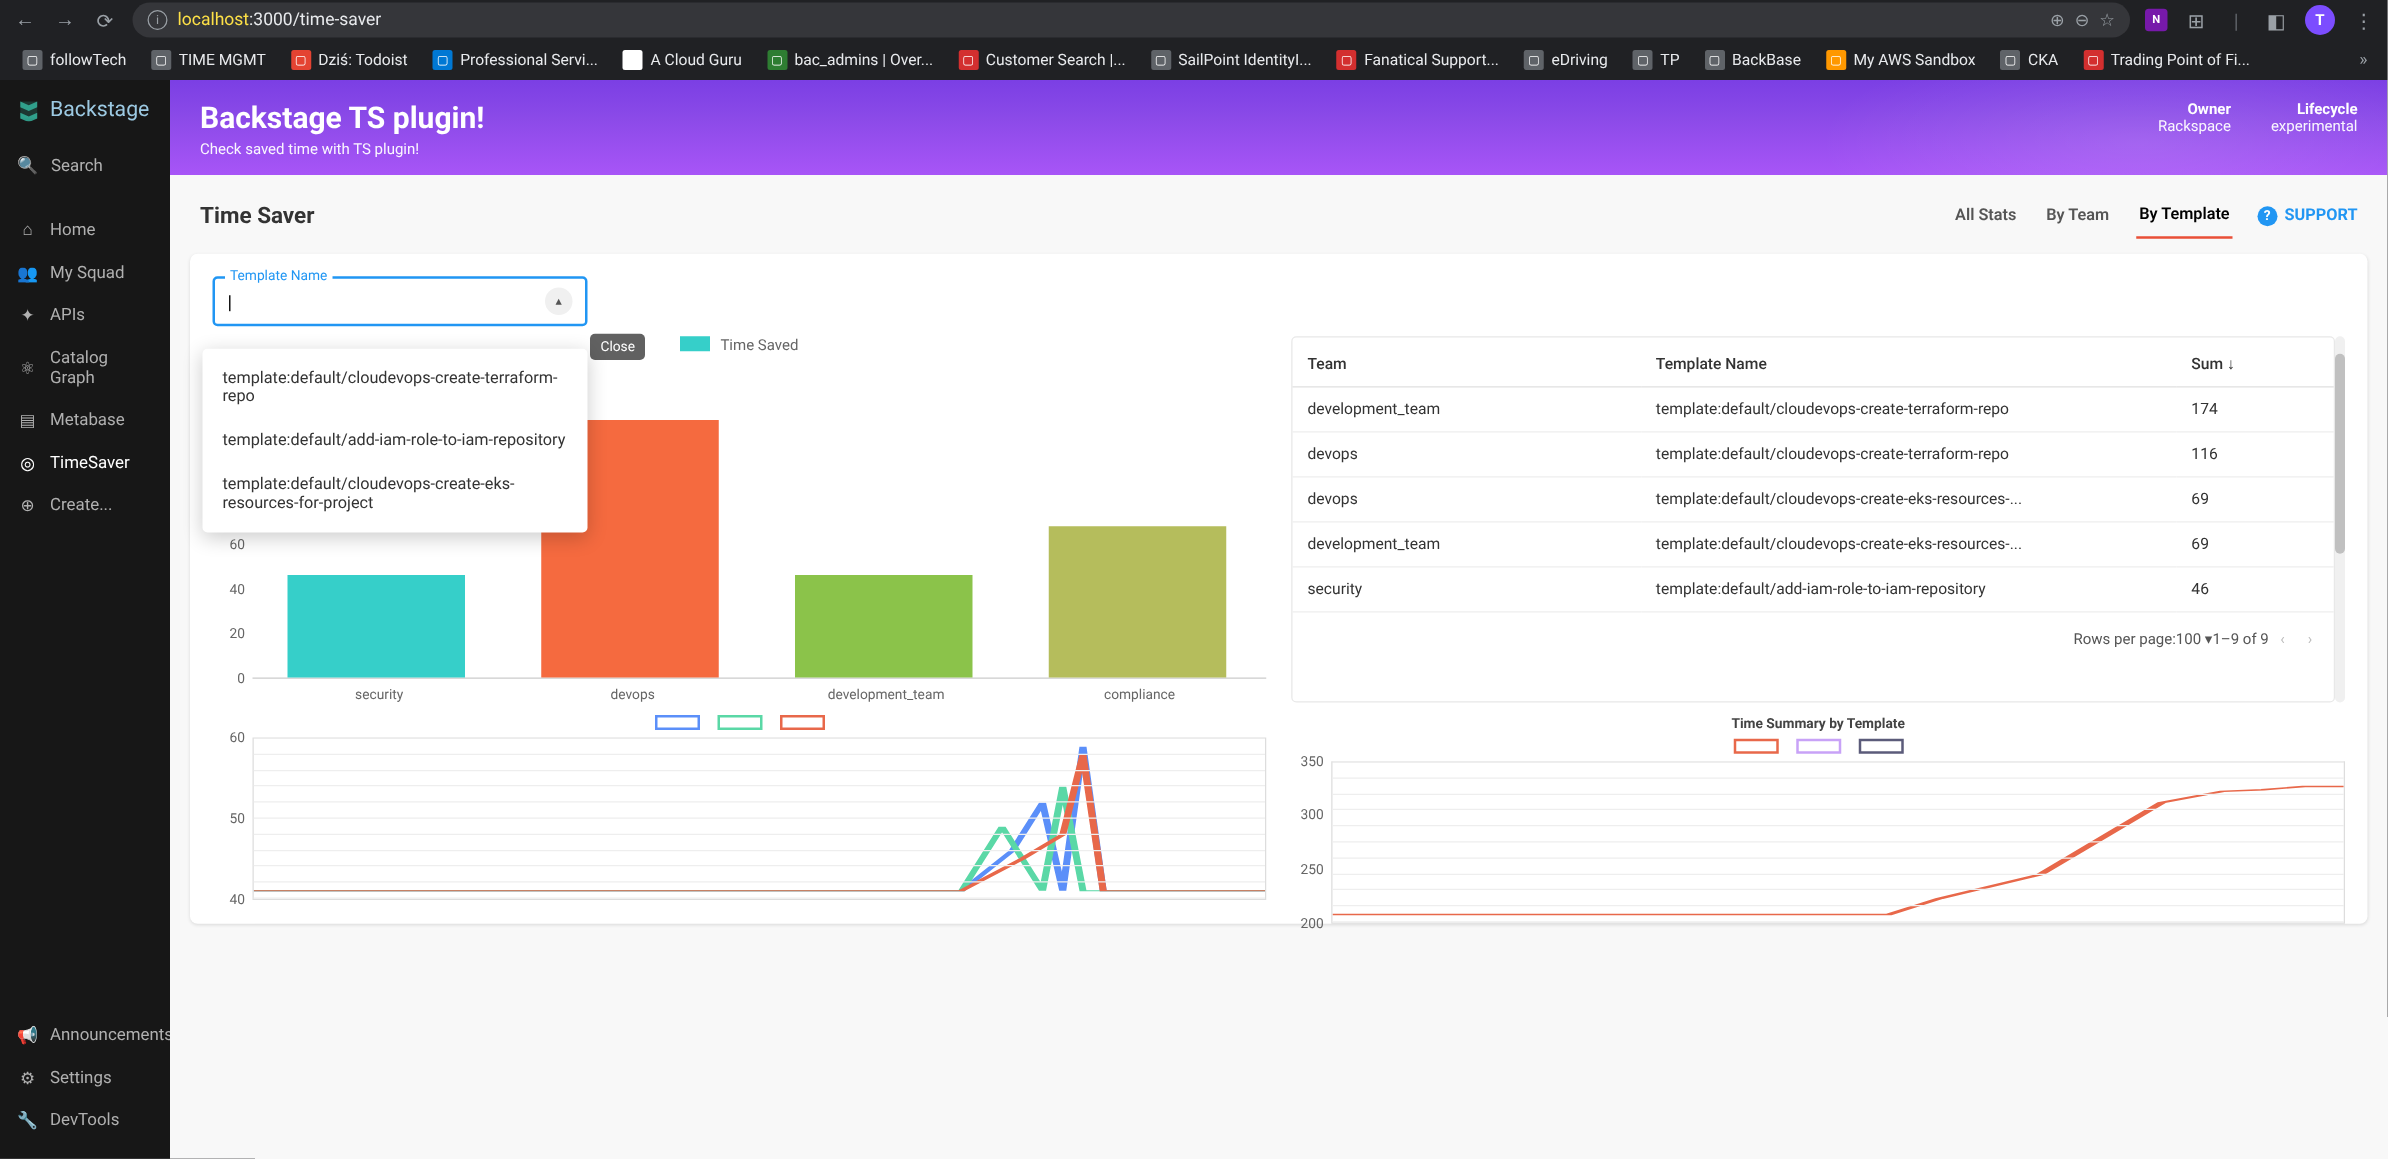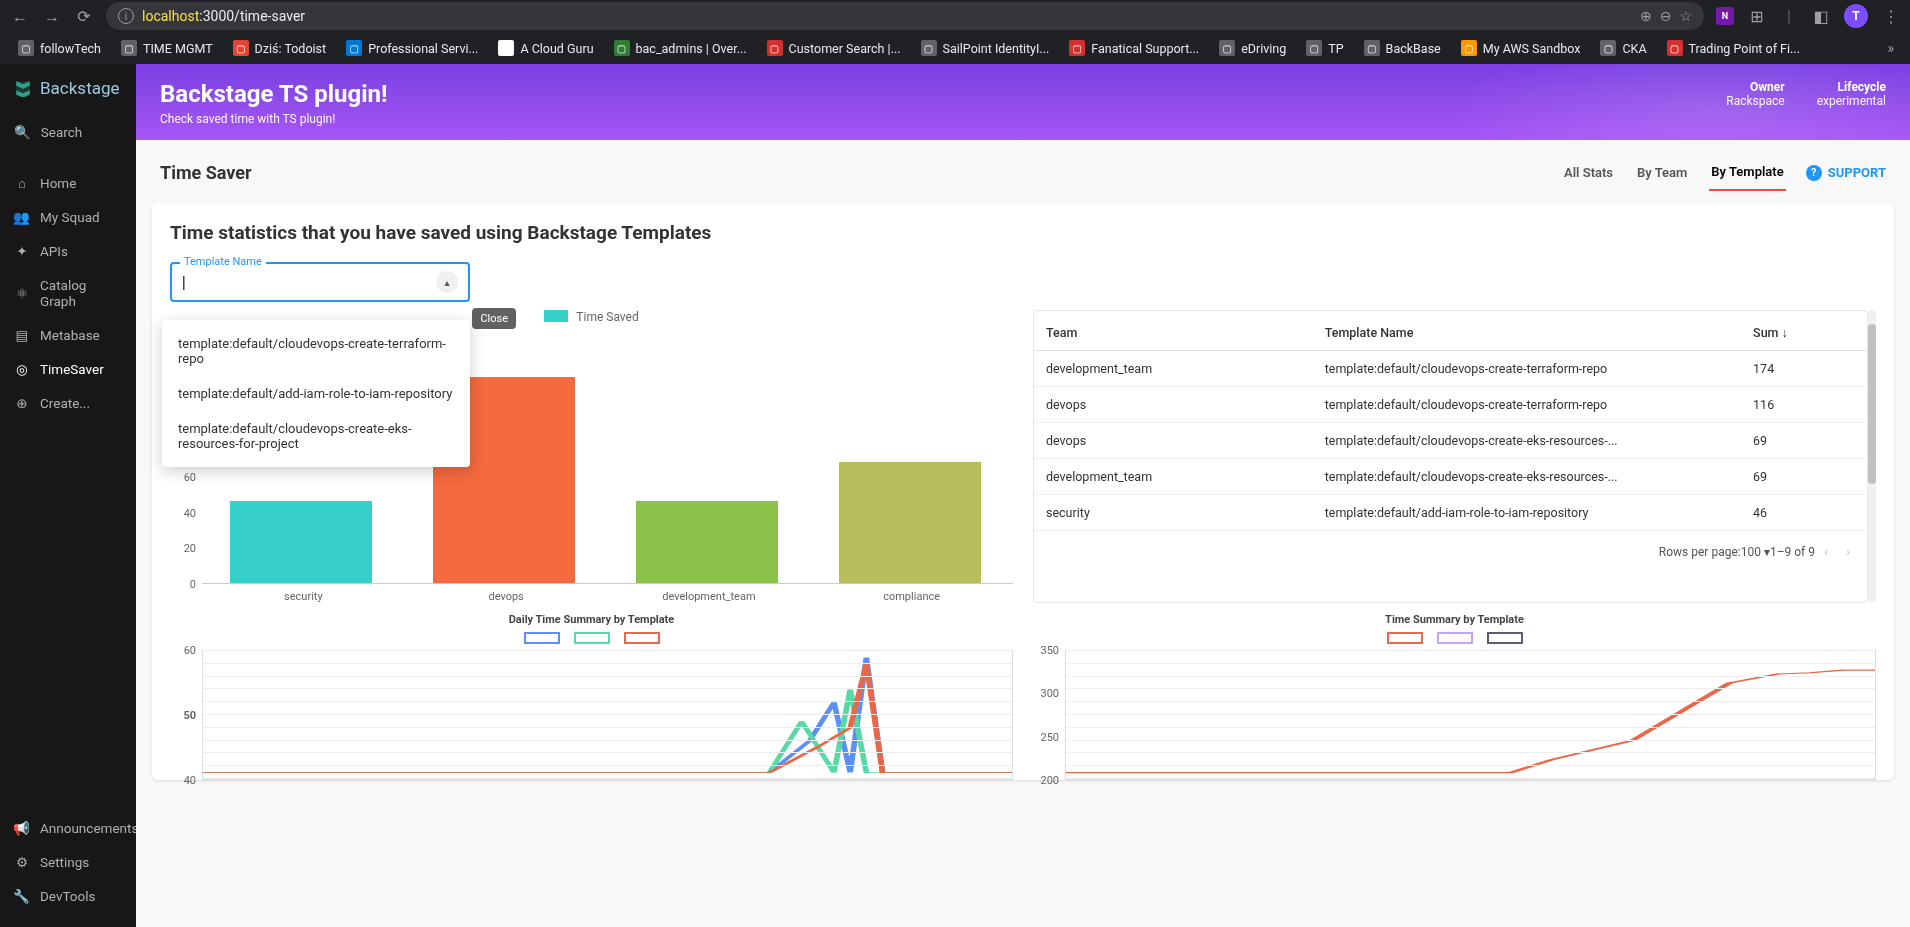--- a/index.html
+++ b/index.html
@@ -273,21 +273,20 @@
           <div class="tab">By Team</div>
           <div class="tab active">By Template</div>
           <div class="support">
           <div class="q">?</div>
           <span>SUPPORT</span>
         </div>
       </div>
     </div>
 
     <div class="card">
-      <h3>Time statistics that you have saved using Backstage Templates</h3>
 
       <div class="select-wrap">
         <div class="sel-label">Template Name</div>
         <div class="sel-box">
           <input value="|" style="">
           <div class="caret">▴</div>
         </div>
         <div class="tooltip">Close</div>
         <div class="dropdown" id="dropdown">
             <div class="opt">template:default/cloudevops-create-terraform-repo</div>
@@ -377,30 +376,29 @@
           </div>
           <div class="vscroll">
               <div class="vthumb" style="top:14px;height:160px;"></div>
             </div>
         </div>
       </div>
 
       
       <div class="lower">
         <div class="col">
-          <div class="mini-title">Daily Time Summary by Template</div>
           <div class="mini-legend" id="daily-legend">
               <div class="mini-sw" style="border-color: rgb(91, 143, 249);"></div>
               <div class="mini-sw" style="border-color: rgb(90, 216, 166);"></div>
               <div class="mini-sw" style="border-color: rgb(232, 104, 74);"></div>
             </div>
           <div class="line-chart">
             <div class="y-axis" id="daily-y">
                 <div class="y-tick" style="bottom: 0%;">40</div>
-                <div class="y-tick" style="bottom: 50%; font-weight: bold;">50</div>
+                <div class="y-tick" style="bottom: 50%;">50</div>
                 <div class="y-tick" style="bottom: 100%;">60</div>
               </div>
             <div class="plot" id="daily-plot" style="border:1px solid #ddd;">
               <svg class="lines" viewBox="0 0 100 100" preserveAspectRatio="none">
                 <polyline points="0,95 70,95 75,70 78,40 80,95 82,5 84,95 100,95" stroke="#5b8ff9" stroke-width=".7" fill="none"></polyline>
                 <polyline points="0,95 70,95 74,55 78,95 80,30 82,95 100,95" stroke="#5ad8a6" stroke-width=".7" fill="none"></polyline>
                 <polyline points="0,95 70,95 76,75 80,60 82,10 84,95 100,95" stroke="#e8684a" stroke-width=".7" fill="none"></polyline>
               </svg>
             <div class="grid-line" style="bottom: 0%;"></div>
                 <div class="grid-line" style="bottom: 10%;"></div>

